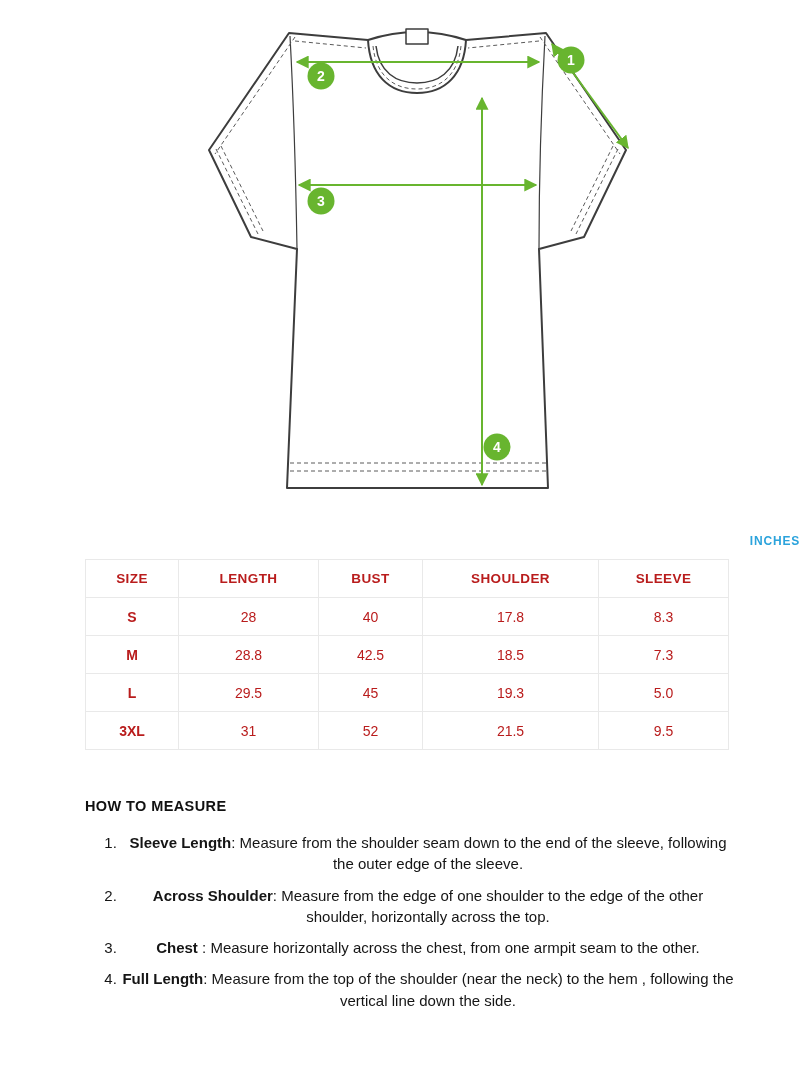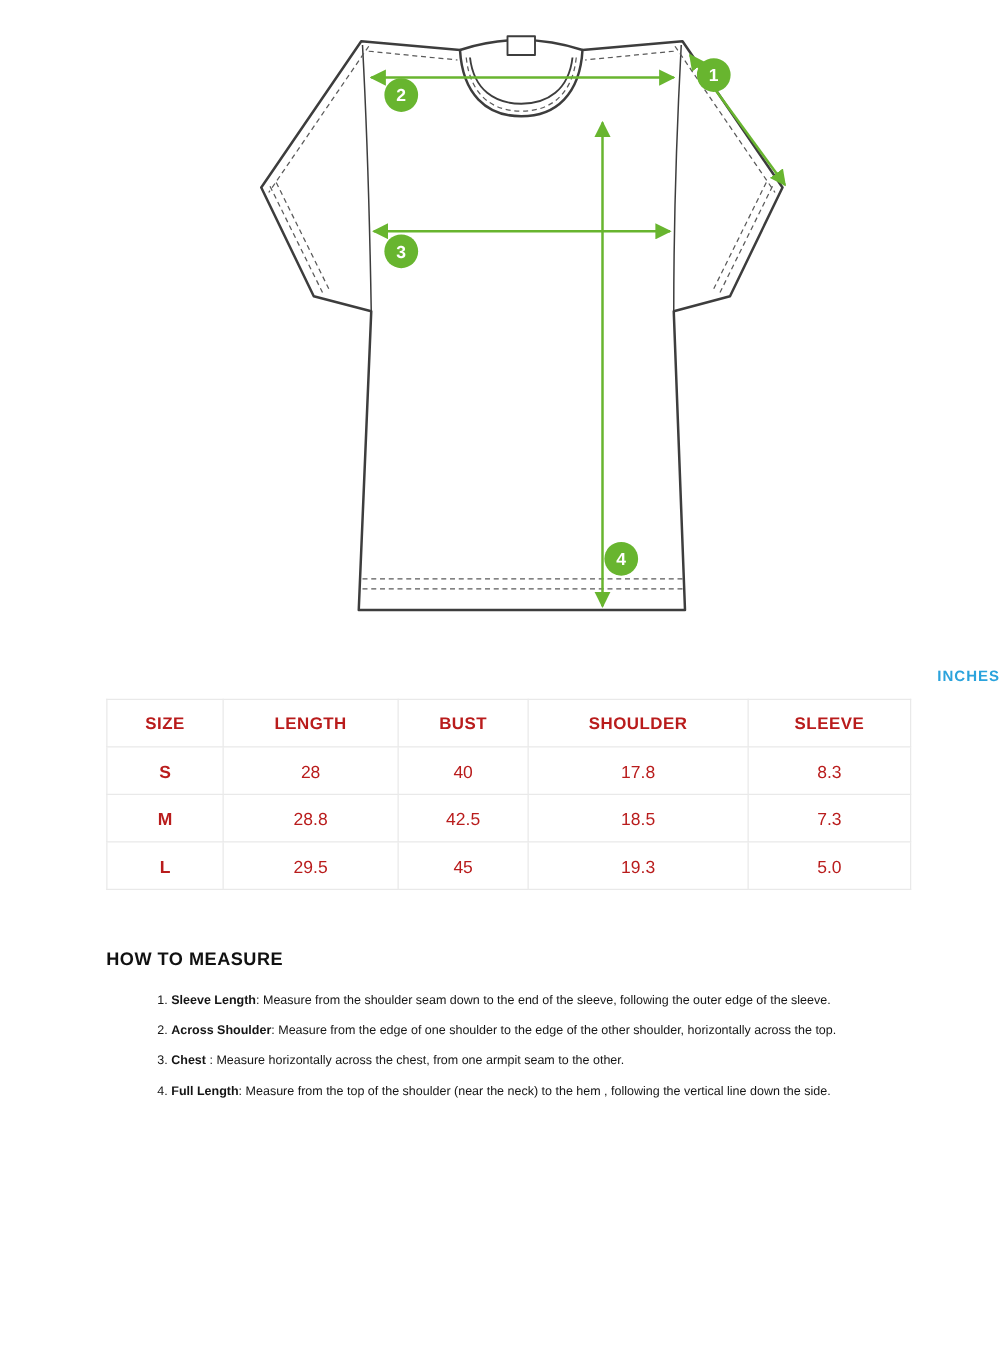--- a/index.html
+++ b/index.html
@@ -28,21 +28,21 @@
   table.size-table th{
     font-weight:bold;font-size:13.5px;letter-spacing:.4px;
   }
   table.size-table td.size{font-weight:bold;}
   .how-to{margin:48px 65px 0 85px;}
   .how-to h3{
     font-weight:bold;font-size:14.5px;
     letter-spacing:.4px;margin:0 0 18px 0;color:#111;
   }
   .how-to ol{
-    margin:16px;padding-left:36px;font-size:10px;line-height:1.42;color:#151515;
+    margin:0;padding-left:36px;font-size:15px;line-height:1.42;color:#151515;text-align:center;
   }
   .how-to li{margin-bottom:10px;}
   .how-to b{font-weight:bold;}
 </style>
 </head>
 <body>
 
 <div class="diagram">
   <svg width="800" height="512" viewBox="0 0 800 512">
     <defs>
@@ -137,20 +137,27 @@
       <td>18.5</td>
       <td>7.3</td>
     </tr>
     <tr>
       <td class="size">L</td>
       <td>29.5</td>
       <td>45</td>
       <td>19.3</td>
       <td>5.0</td>
     </tr>
+    <tr>
+      <td class="size">3XL</td>
+      <td>31</td>
+      <td>52</td>
+      <td>21.5</td>
+      <td>9.5</td>
+    </tr>
   </tbody>
 </table>
 
 <div class="how-to">
   <h3>HOW TO MEASURE</h3>
   <ol>
     <li><b>Sleeve Length</b><span>: </span><span>Measure from the shoulder seam down to the end of the sleeve, following the outer edge of the sleeve.</span></li>
     <li><b>Across Shoulder</b><span>: </span><span>Measure from the edge of one shoulder to the edge of the other shoulder, horizontally across the top.</span></li>
     <li><b>Chest</b><span> : </span><span>Measure horizontally across the chest, from one armpit seam to the other.</span></li>
     <li><b>Full Length</b><span>: </span><span>Measure from the top of the shoulder (near the neck) to the hem , following the vertical line down the side.</span></li>

